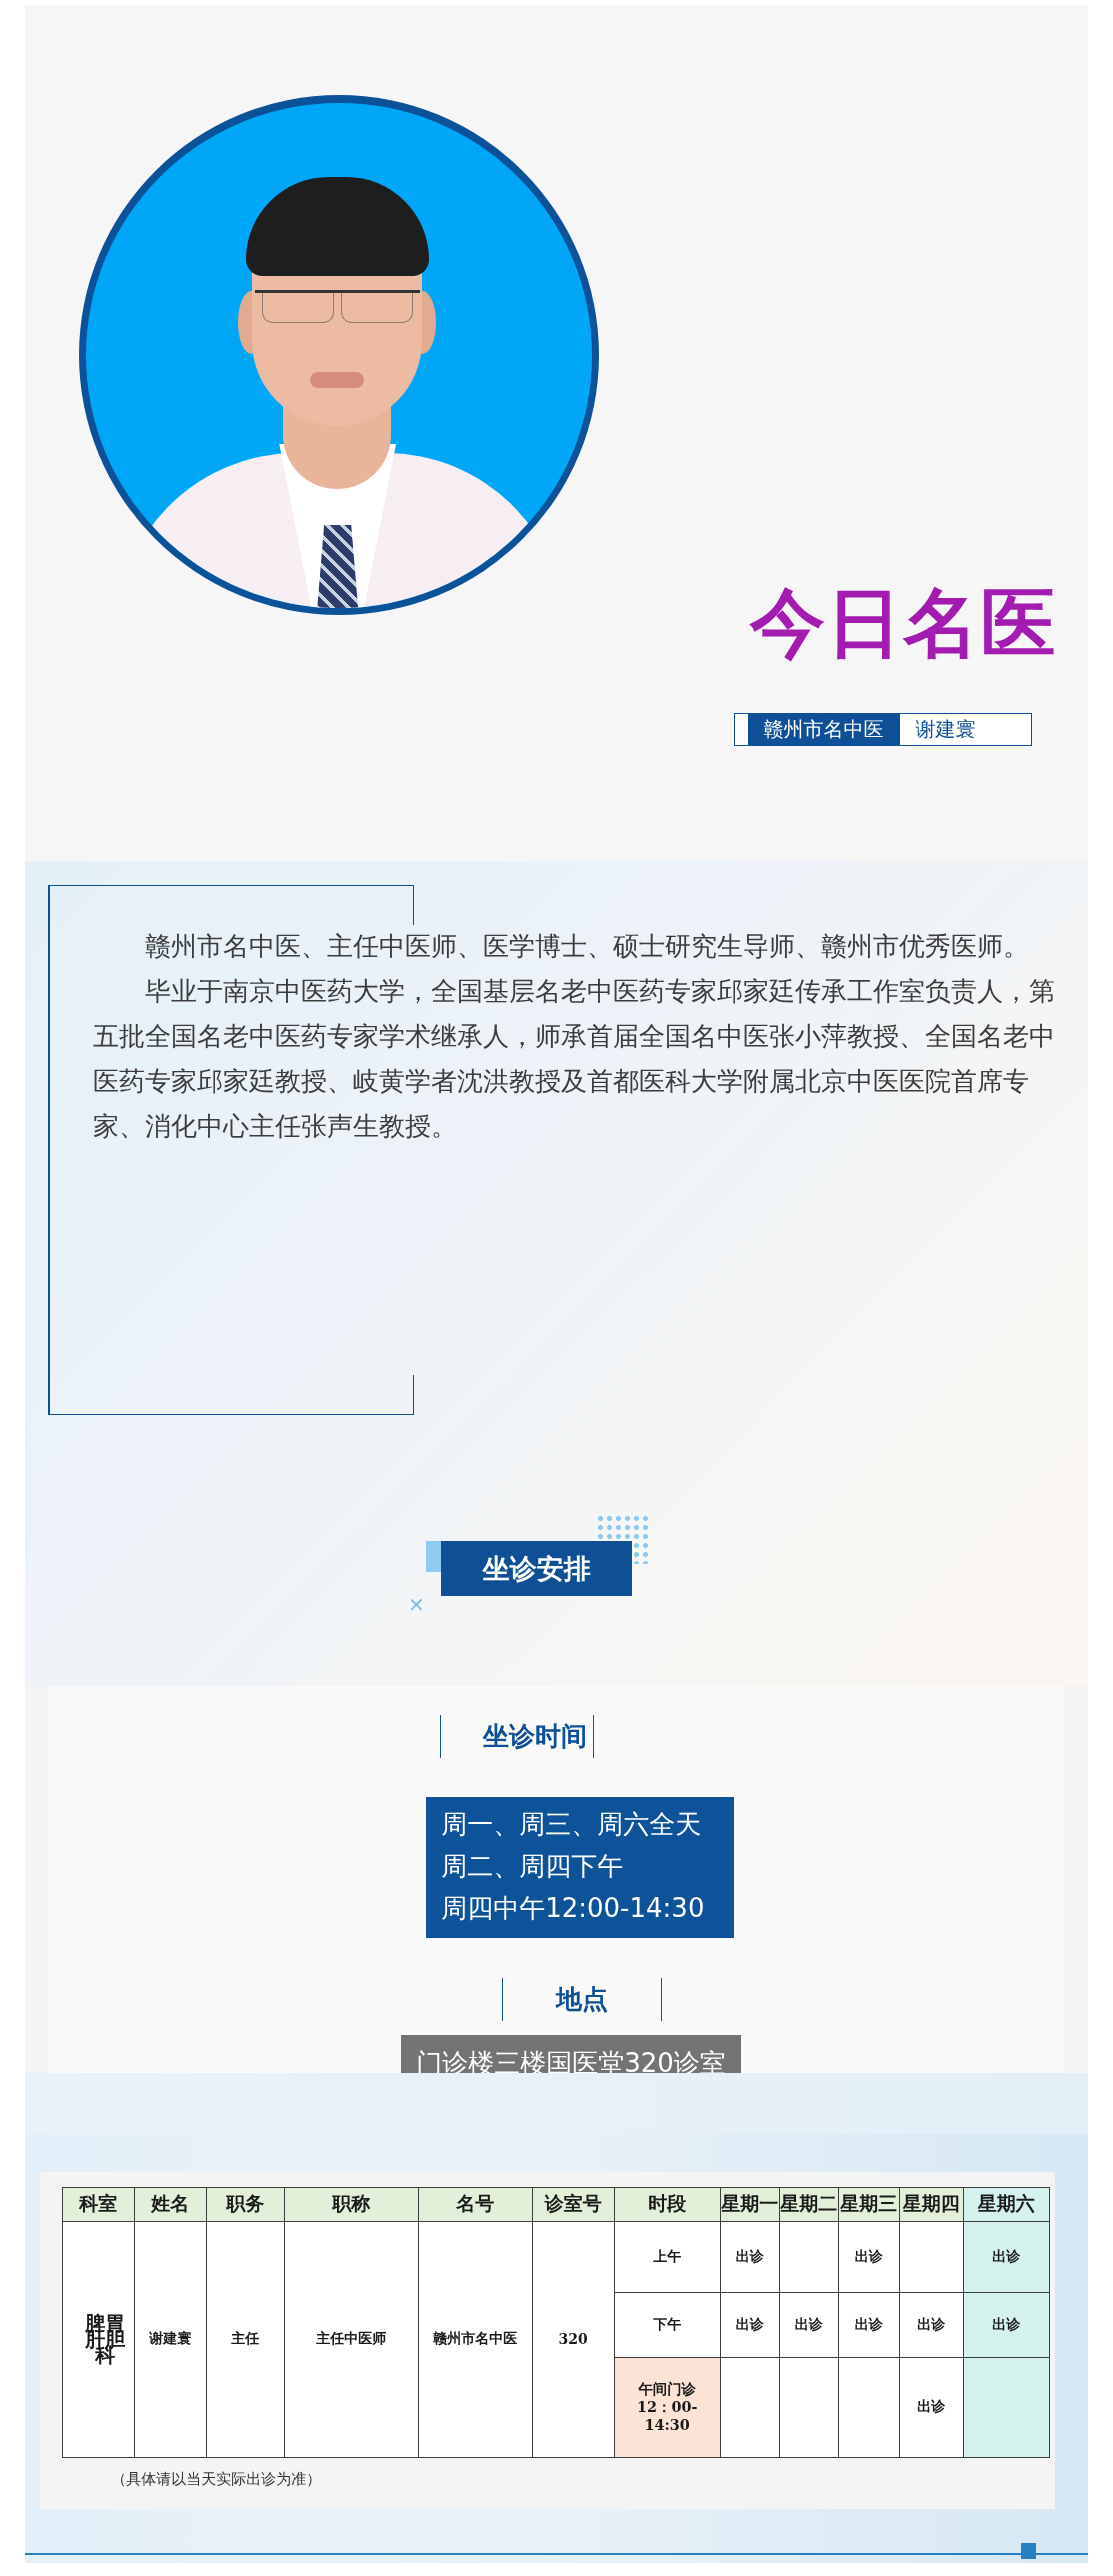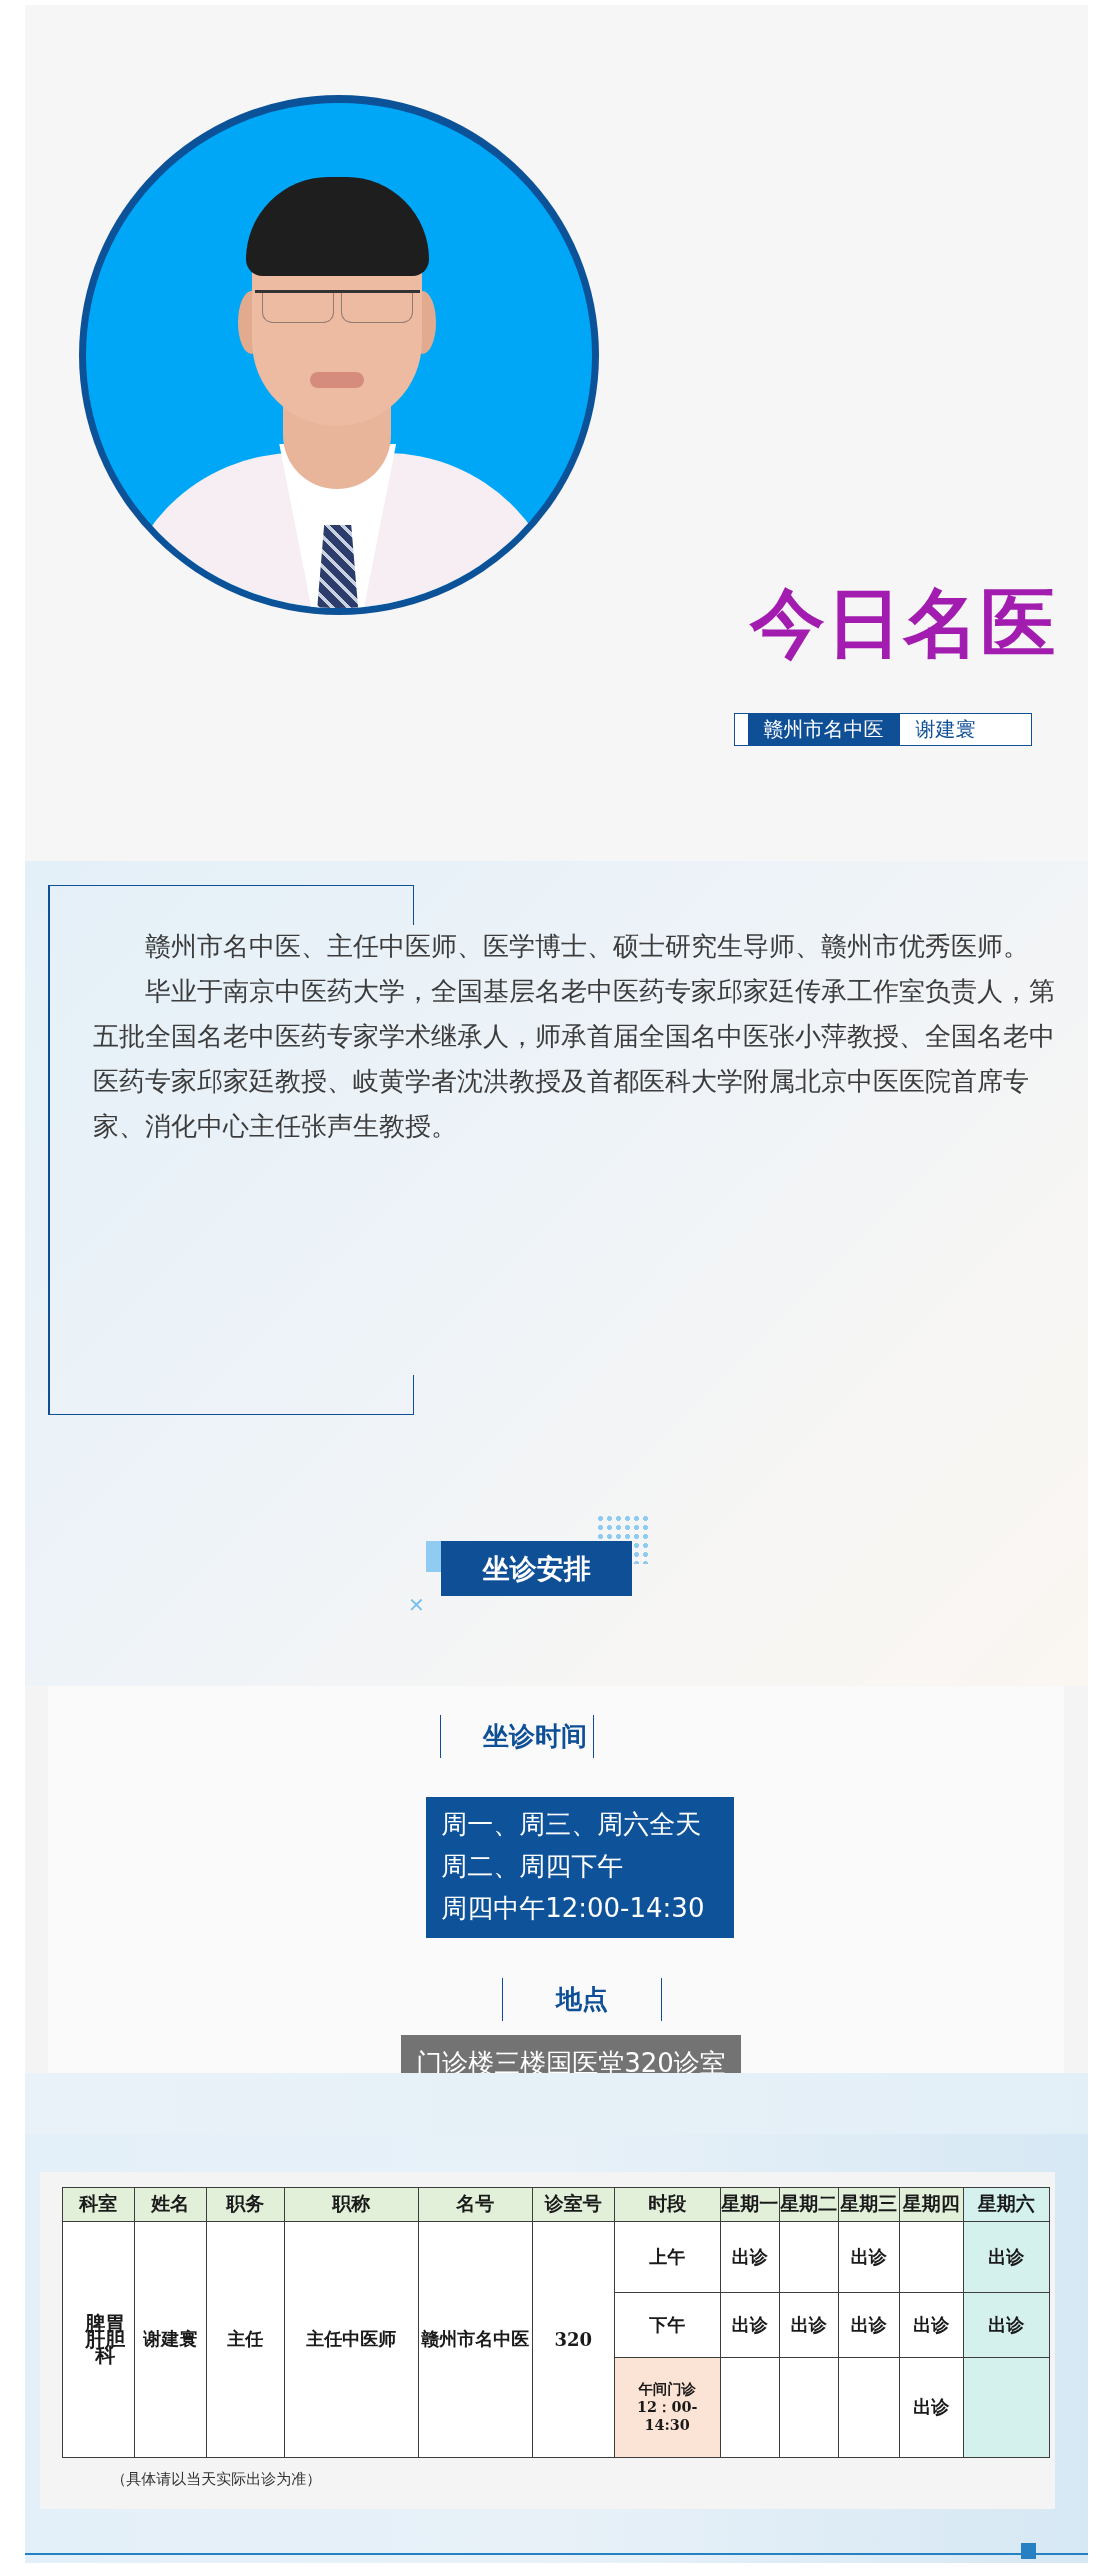--- a/index.html
+++ b/index.html
@@ -62,21 +62,21 @@
     .time-box { position: absolute; left: 378px; top: 111px; width: 308px; height: 141px; background: #0e5399; color: #fff;
       font-size: 26px; line-height: 42px; padding: 5.4px 0 0 15.2px; }
     .loc-box { position: absolute; left: 353px; top: 349px; width: 340px; height: 56px; background: #737373; color: #fff;
       font-size: 26px; line-height: 56px; text-align: center; }
 
     
     .tbl-sec { position: absolute; left: 0; top: 2129px; width: 1063px; height: 429px;
       background: linear-gradient(90deg,#e4f0f9 0%, #e8f1f8 50%, #d6e8f4 100%); }
     .tbl-card { position: absolute; left: 15.2px; top: 38px; width: 1015px; height: 337px; background: #f4f4f4; }
     table.sch { position: absolute; left: 21.5px; top: 14.4px; border-collapse: collapse; font-family: "DejaVu Serif", serif; color: #1a1a1a; }
-    table.sch th, table.sch td { border: 1.8px solid #3d3d3d; text-align: center; vertical-align: middle; font-size: 18px; }
+    table.sch th, table.sch td { border: 1.8px solid #3d3d3d; text-align: center; vertical-align: middle; font-size: 14px; }
     table.sch th { background: #e2efd9; height: 34px; font-weight: bold; font-size: 19px; }
     table.sch th.sat { background: #d4f1ee; }
     table.sch td { background: #ffffff; font-weight: bold; }
     table.sch td.sat { background: #d4f1ee; }
     table.sch td.noon { background: #fbe4d5; font-size: 14.4px; line-height: 18px; }
     table.sch td.sm { font-size: 20px; line-height: 16px; padding-left: 14px; }
     .tbl-note { position: absolute; left: 25px; top: 298px; font-size: 15px; color: #333; margin-left: 46px; }
     .footer-line { position: absolute; left: 0; top: 419px; width: 1063px; height: 1.8px; background: #2680c2; }
     .footer-sq { position: absolute; left: 996px; top: 409px; width: 15.2px; height: 15.2px; background: #2680c2; }
   </style>

